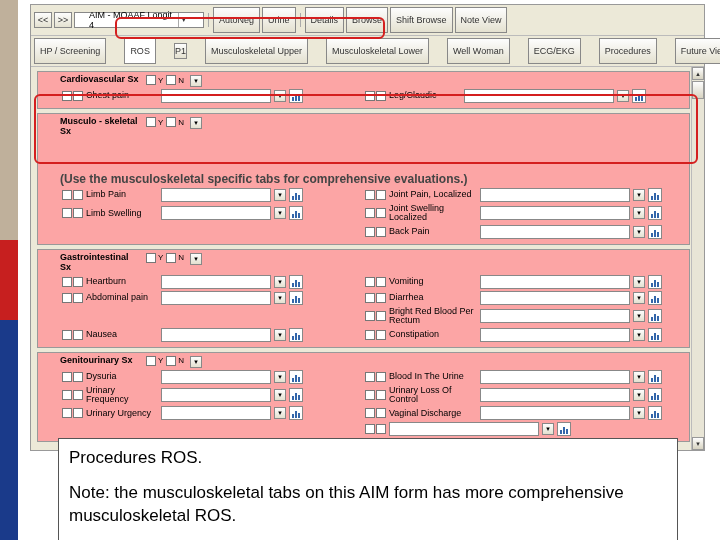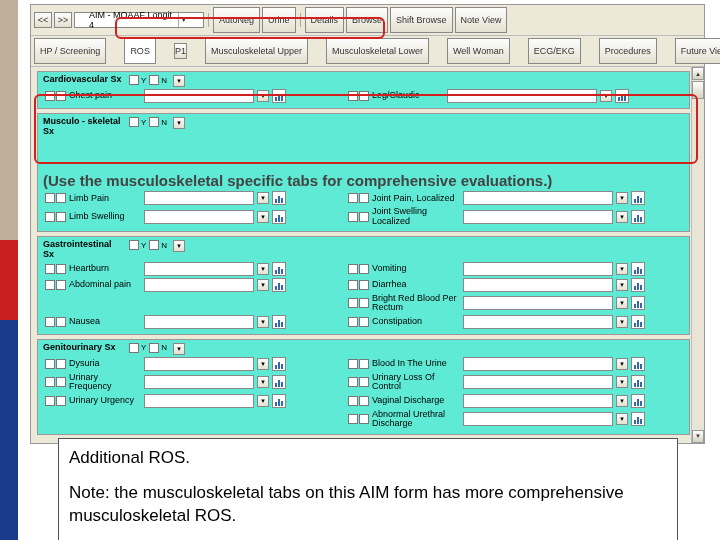--- a/index.html
+++ b/index.html
@@ -100,40 +100,40 @@
   .scrollbar .sbtn.bottom { position: absolute; bottom: 0; left: 0; }
   .scrollbar .thumb {
     position: absolute; top: 14px; left: 0;
     width: 100%; height: 18px;
     background: linear-gradient(#fdfdfd,#d7d3c1);
     border: 1px solid #999;
   }
 
   .section {
     border: 1px solid #999;
-    background: #5eead4;
+    background: #fca5a5;
     margin-bottom: 4px;
-    padding: 3px 5px 5px 5px;
+    padding: 3px 5px 5px 22px;
     position: relative;
   }
   .sec-head {
     display: flex;
     align-items: flex-start;
     gap: 4px;
     margin-bottom: 2px;
   }
   .sec-title {
     font-weight: bold;
     font-size: 9px;
     width: 80px;
     line-height: 1.1;
   }
   .sec-note {
     font-weight: bold;
-    font-size: 15px;
+    font-size: 12px;
     color: #444;
     line-height: 1.1;
     margin-top: 36px;
   }
   .yn {
     display: inline-flex;
     gap: 1px;
     align-items: center;
     margin-left: 2px;
   }
@@ -356,20 +356,37 @@
           <span class="item-lbl wide">Joint Swelling Localized</span>
           <span class="txt big"></span>
           <span class="mini-caret">▾</span>
           <span class="chart-ico">
               <span></span>
               <span></span>
               <span></span>
             </span>
         </div>
       </div>
+      <div class="grid-row">
+        <div class="left-col"></div>
+        <div class="right-col">
+          <span class="yn">
+              <span class="ck"></span>
+              <span class="ck"></span>
+            </span>
+          <span class="item-lbl wide">Back Pain</span>
+          <span class="txt big"></span>
+          <span class="mini-caret">▾</span>
+          <span class="chart-ico">
+              <span></span>
+              <span></span>
+              <span></span>
+            </span>
+        </div>
+      </div>
     </div>
 
     <div class="section">
       <div class="sec-head">
         <span class="sec-title">Gastrointestinal Sx</span>
         <span class="yn">
           <span class="ck"></span>
             <span class="lbl">Y</span>
           <span class="ck"></span>
             <span class="lbl">N</span>
@@ -586,21 +603,20 @@
             </span>
         </div>
       </div>
       <div class="grid-row">
         <div class="left-col"></div>
         <div class="right-col">
           <span class="yn">
               <span class="ck"></span>
               <span class="ck"></span>
             </span>
-          <span class="item-lbl wide">Abnormal Urethral Discharge</span>
           <span class="txt big"></span>
             <span class="mini-caret">▾</span>
             <span class="chart-ico">
               <span></span>
               <span></span>
               <span></span>
             </span>
         </div>
       </div>
     </div>
@@ -610,15 +626,15 @@
       <div class="thumb"></div>
       <div class="sbtn bottom">▾</div>
     </div>
   </div>
 </div>
 
 <div class="hl-red hl1"></div>
 <div class="hl-red hl2"></div>
 
 <div class="caption">
-  <p>Additional ROS.</p>
+  <p>Procedures ROS.</p>
   <p>Note: the musculoskeletal tabs on this AIM form has more comprehensive musculoskeletal ROS.</p>
 </div>
 
 </body></html>

